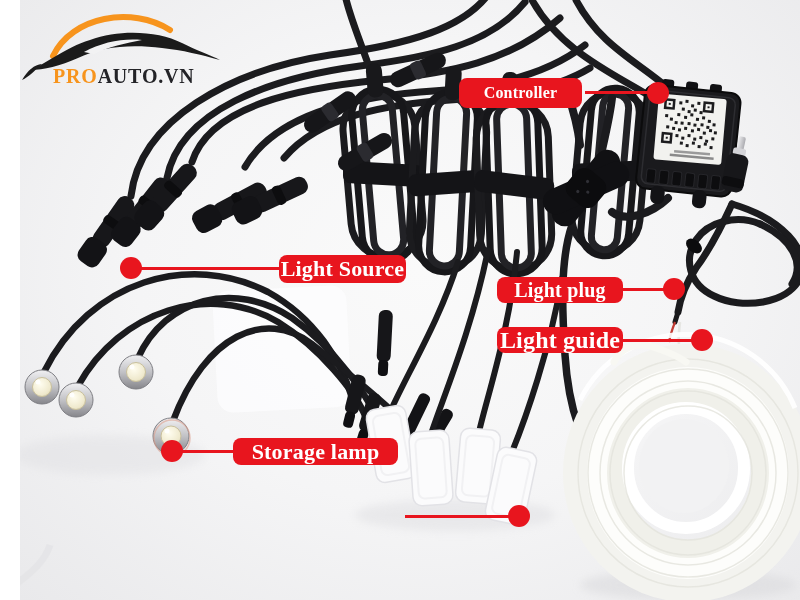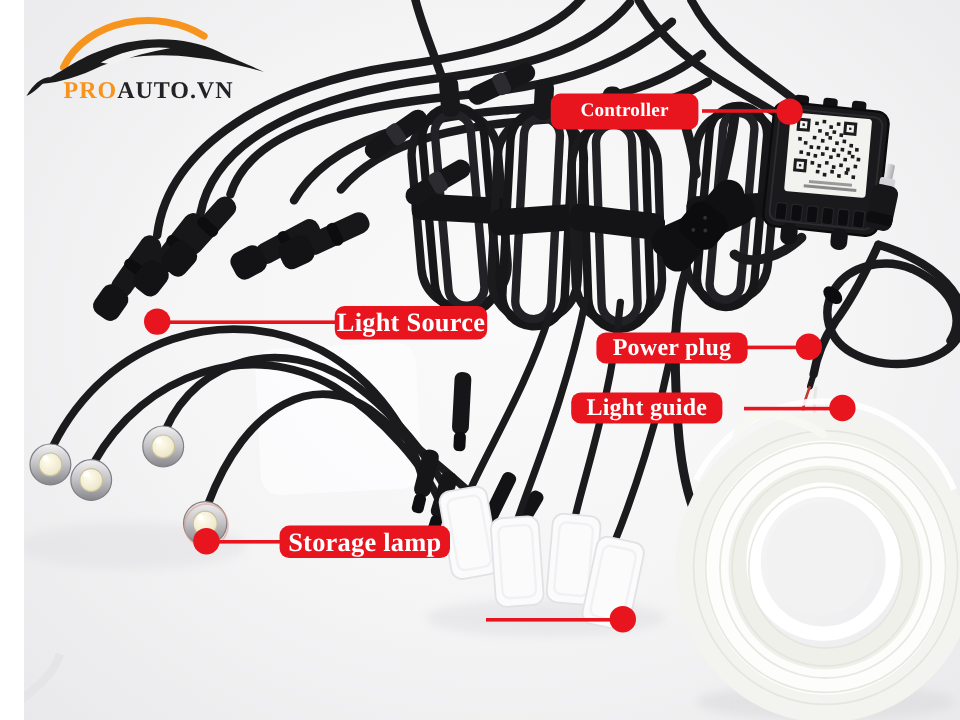--- a/index.html
+++ b/index.html
@@ -21,22 +21,22 @@
   .logo-text{
     position:absolute;left:33px;top:65px;z-index:20;font-weight:bold;
     font-size:20px;letter-spacing:.8px;line-height:22px;
   }
   .logo-text .pro{color:#f7941d;}
   .logo-text .auto{color:#232327;}
   
   #cl-controller{left:439px;top:78px;width:123px;height:30px;font-size:16px;}
   #cl-light-source{left:259px;top:255px;width:127px;height:28px;font-size:22px;}
   #cl-power-plug{left:477px;top:277px;width:126px;height:26px;font-size:20px;}
-  #cl-light-guide{left:456px;top:327px;width:126px;height:26px;font-size:20px;}
-  #cl-storage-lamp{left:213px;top:438px;width:142px;height:27px;font-size:22px;}
+  #cl-light-guide{left:477px;top:327px;width:126px;height:26px;font-size:24px;}
+  #cl-storage-lamp{left:213px;top:438px;width:165px;height:27px;font-size:22px;}
   #cl-footprints-lamp{left:222px;top:502px;width:166px;height:28px;font-size:20px;}
 </style>
 </head>
 <body>
 
 <div class="stage">
 
   <svg width="800" height="600" viewBox="0 0 800 600">
     <defs>
       <linearGradient id="chrome" x1="0" y1="0" x2="0" y2="1">
@@ -383,17 +383,17 @@
 
   <div class="ldot" style="left:627px;top:82px;"></div>
   <div class="ldot" style="left:100px;top:257px;"></div>
   <div class="ldot" style="left:643px;top:278px;"></div>
   <div class="ldot" style="left:671px;top:329px;"></div>
   <div class="ldot" style="left:141px;top:440px;"></div>
   <div class="ldot" style="left:488px;top:505px;"></div>
 
   <div class="callout" id="cl-controller">Controller</div>
   <div class="callout" id="cl-light-source">Light Source</div>
-  <div class="callout" id="cl-power-plug">Power plug</div>
+  <div class="callout" id="cl-power-plug">Light plug</div>
   <div class="callout" id="cl-light-guide">Light guide</div>
   <div class="callout" id="cl-storage-lamp">Storage lamp</div>
 
 </div>
 
 </body></html>

